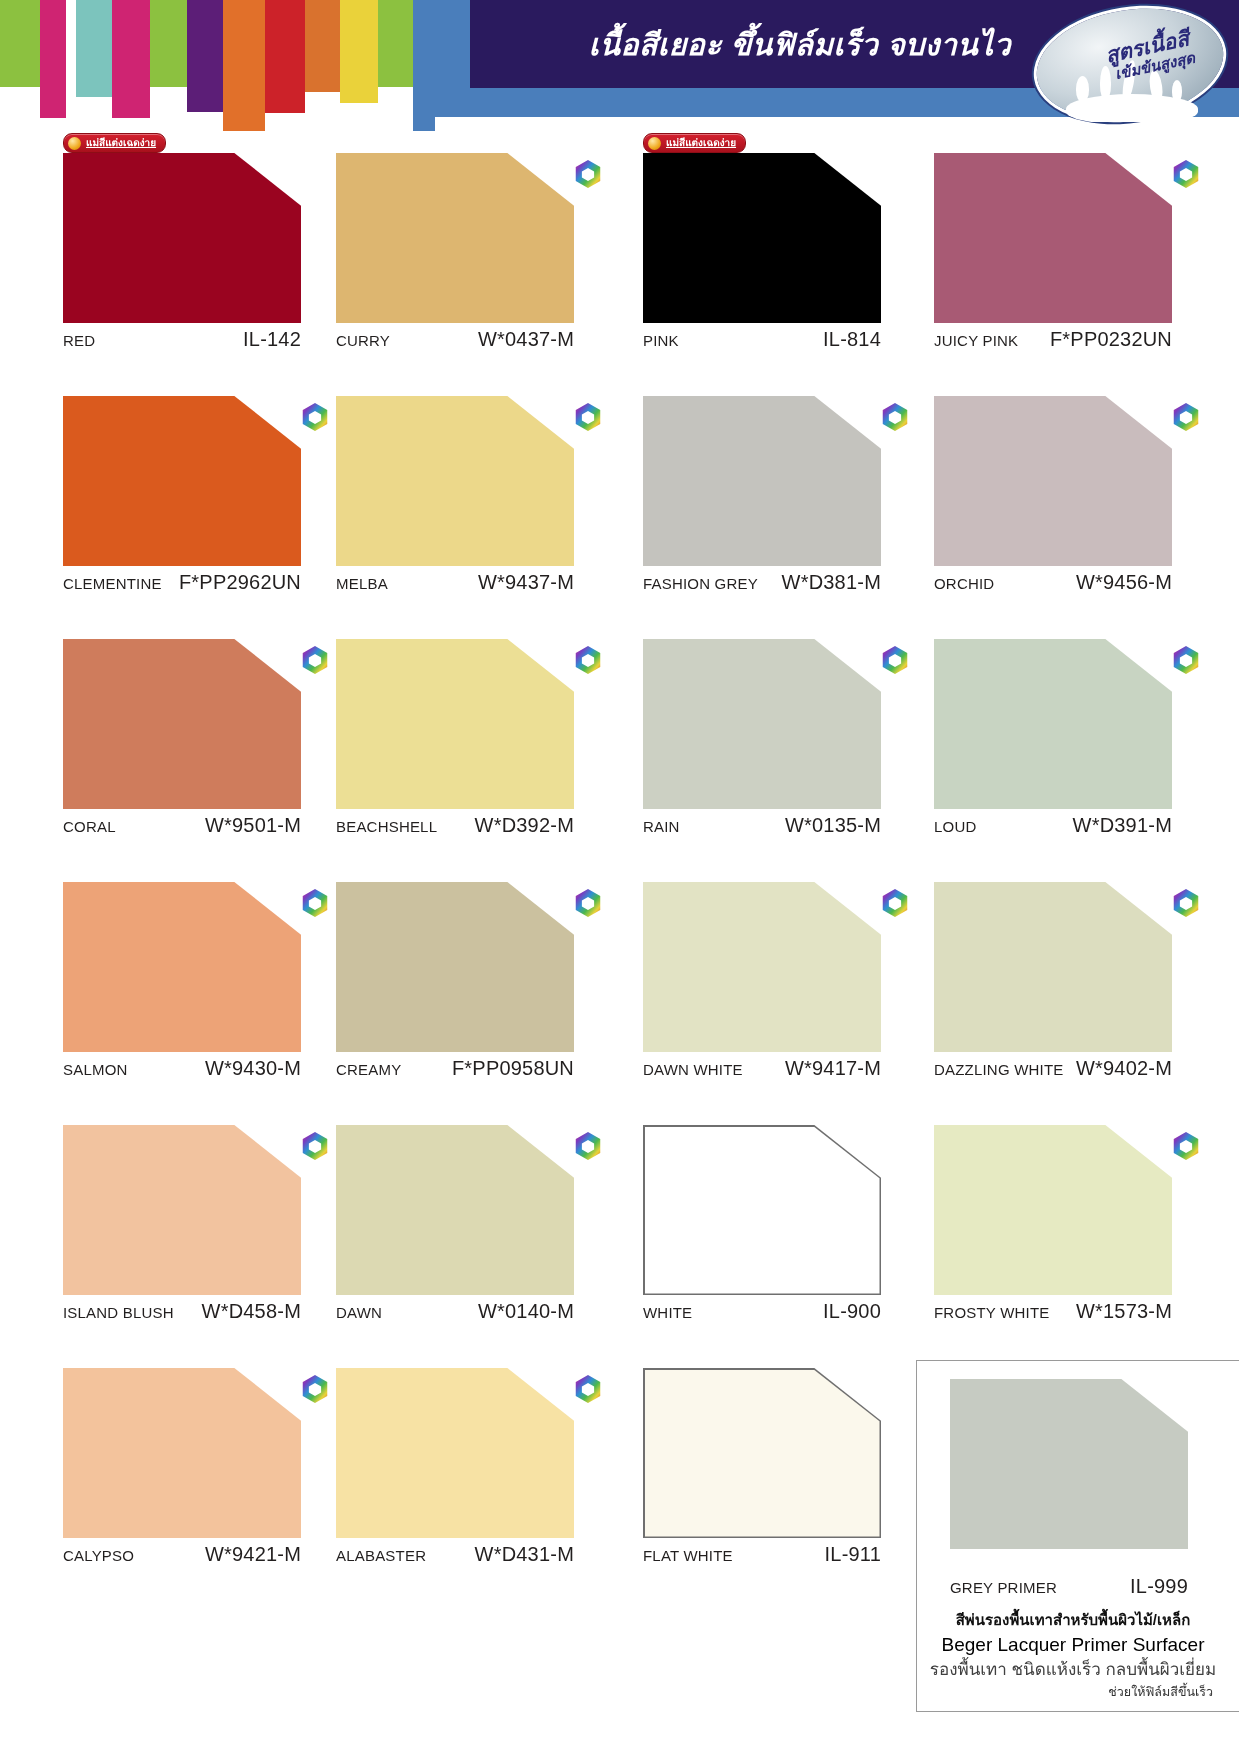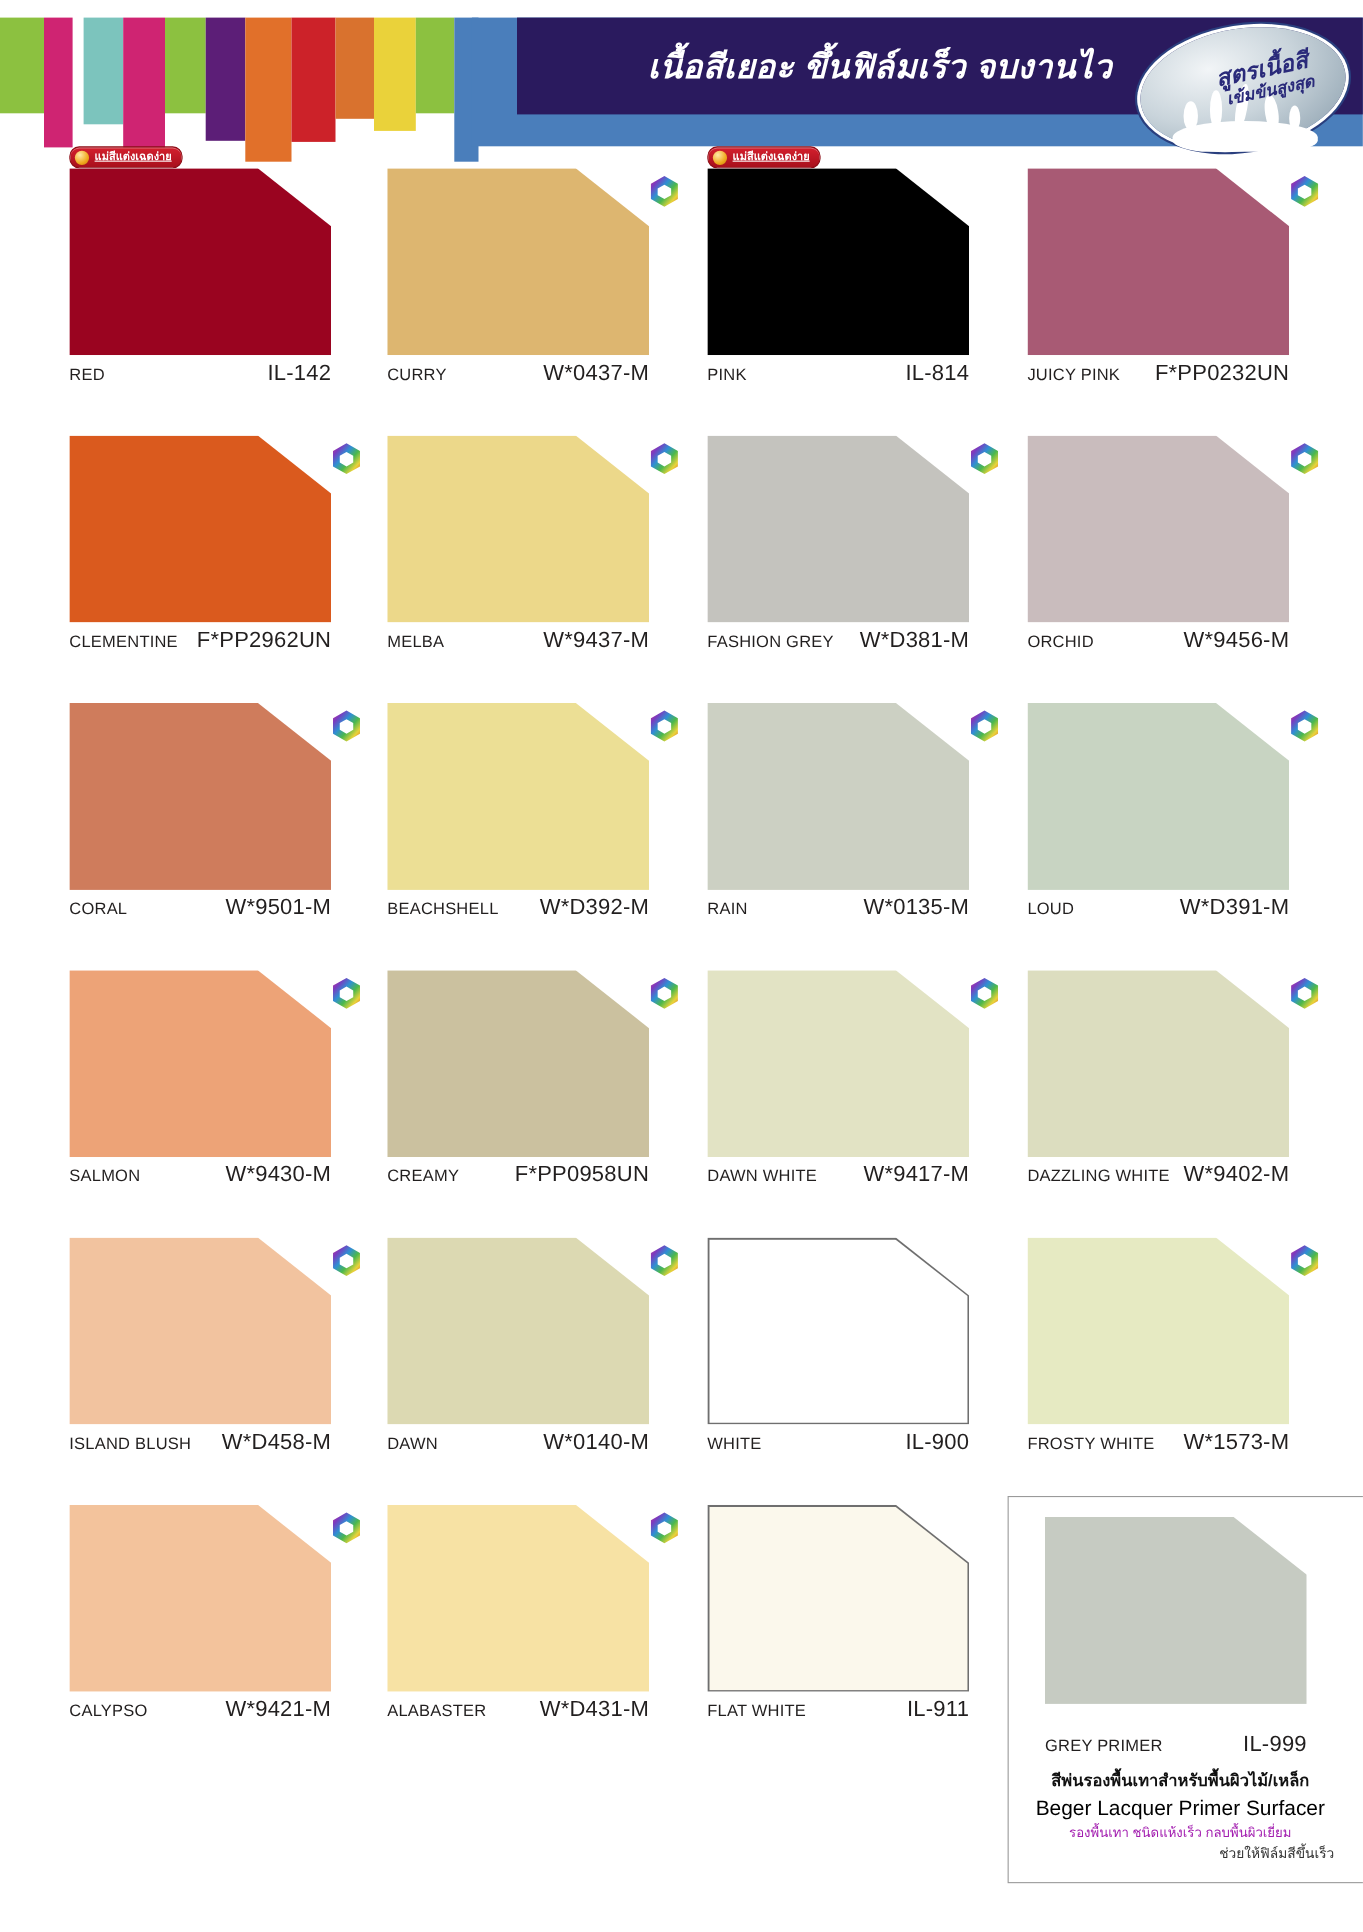--- a/index.html
+++ b/index.html
@@ -5,21 +5,21 @@
 <style>
   html,body{margin:0;padding:0;}
   body{
     width:1239px;height:1756px;
     background:#ffffff;
     font-family:"Liberation Sans","DejaVu Sans",sans-serif;
     position:relative;overflow:hidden;
   }
 
   
-  .header{position:absolute;left:0;top:16px;width:1087px;height:132px;}
+  .header{position:absolute;left:0;top:0;width:1087px;height:132px;}
   .bars{position:absolute;left:0;top:0;height:132px;width:470px;}
   .bar{position:absolute;top:0;}
   .banner-blue{
     position:absolute;left:429px;top:0;width:810px;height:117px;
     background:#4a7ebb;
   }
   .banner-navy{
     position:absolute;left:470px;top:0;width:769px;height:88px;
     background:#2a1a5e;
   }
@@ -56,21 +56,21 @@
   .splash .drop{position:absolute;background:#ffffff;border-radius:50% 50% 45% 45%;}
   .splash .pool{
     position:absolute;left:8px;top:34px;width:132px;height:30px;
     background:#ffffff;border-radius:50% 50% 42% 42%;
   }
 
   
   .grid{position:absolute;left:0;top:132px;width:1239px;}
   .row{position:relative;height:243px;}
   .cell{position:absolute;top:0;width:242px;}
-  .cell.c0{left:63px;} .cell.c1{left:352px;}
+  .cell.c0{left:63px;} .cell.c1{left:336px;}
   .cell.c2{left:643px;} .cell.c3{left:934px;}
 
   .chip-wrap{position:relative;width:242px;height:170px;margin-top:21px;}
   .chip{
     position:absolute;left:0;top:0;width:238px;height:170px;
     clip-path:polygon(0 0, 72% 0, 100% 31%, 100% 100%, 0 100%);
   }
   .chip-outline{
     position:absolute;left:0;top:0;width:238px;height:170px;
     clip-path:polygon(0 0, 72% 0, 100% 31%, 100% 100%, 0 100%);
@@ -117,21 +117,21 @@
   }
   .primer .plabels{
     position:absolute;left:33px;top:214px;width:238px;
     display:flex;justify-content:space-between;align-items:baseline;
   }
   .primer .desc{
     position:absolute;left:10px;top:248px;width:292px;text-align:center;
   }
   .primer .d1{font-size:15px;font-weight:bold;color:#111;line-height:1.45;}
   .primer .d2{font-size:19px;font-weight:normal;color:#000000;line-height:1.45;}
-  .primer .d3{font-size:12px;color:#a21caf;line-height:1.45;}
+  .primer .d3{font-size:17px;color:#404040;line-height:1.45;}
   .primer .d4{font-size:12.5px;color:#333;line-height:1.45;text-align:right;padding-right:6px;}
 </style>
 </head>
 <body>
 
 <div class="header">
   <div class="bars">
       <div class="bar" style="left: 0px; width: 40px; height: 87px; background: rgb(140, 193, 64);"></div>
       <div class="bar" style="left: 40px; width: 26px; height: 118px; background: rgb(207, 36, 114);"></div>
       <div class="bar" style="left: 76px; width: 36px; height: 97px; background: rgb(124, 196, 189);"></div>

